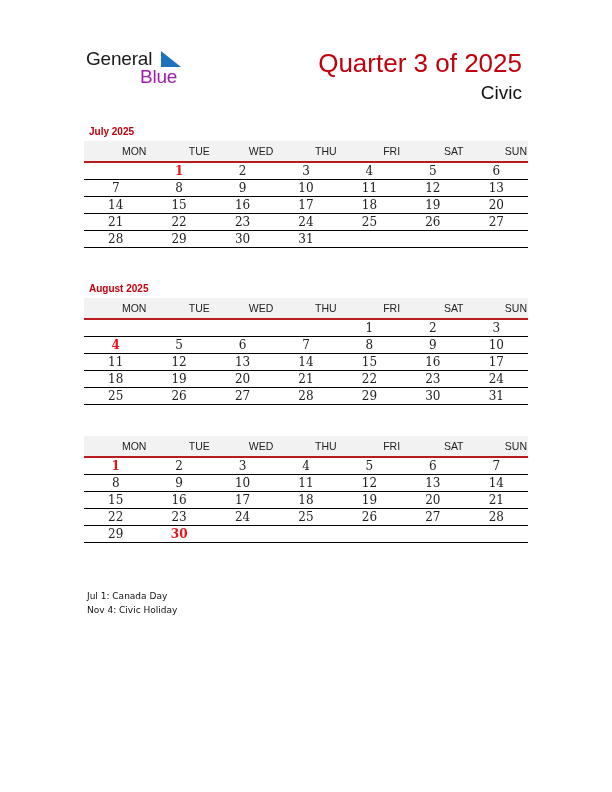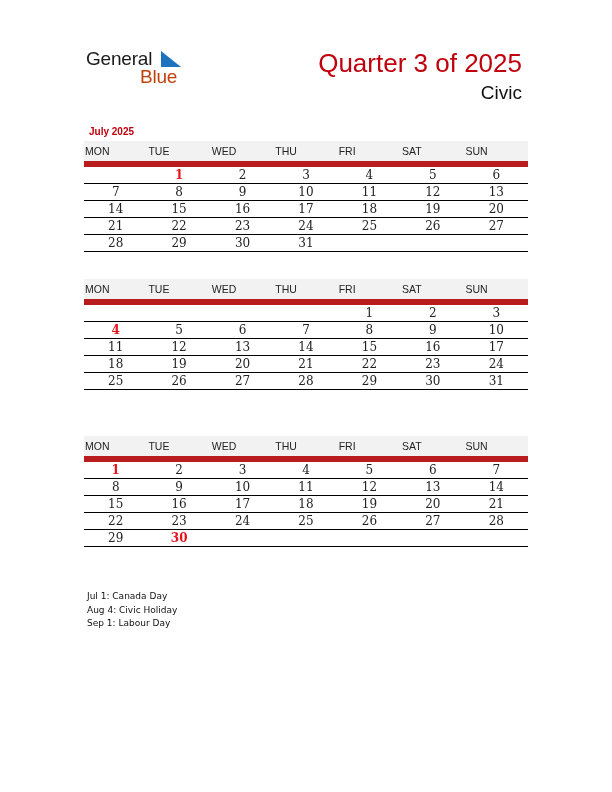--- a/index.html
+++ b/index.html
@@ -1,26 +1,26 @@
 <!DOCTYPE html>
 <html><head>
 <meta charset="utf-8">
 <style>
   html, body { margin: 0; padding: 0; background: #ffffff; }
   body { width: 612px; height: 792px; position: relative; overflow: hidden; font-family: "Liberation Sans", sans-serif; color: #000; }
   .logo { position: absolute; left: 86px; top: 48px; width: 110px; height: 40px; text-align: right; }
   .logo .general { position: absolute; left: 0; top: 0; font-size: 19px; color: #1a1a1a; font-family: "Liberation Sans", sans-serif; letter-spacing: -0.2px; }
-  .logo .blue { position: absolute; left: 54px; top: 18px; font-size: 19px; color: #c2410c; font-family: "Liberation Sans", sans-serif; letter-spacing: -0.2px; }
+  .logo .blue { position: absolute; left: 54px; top: 18px; font-size: 19px; color: #a21caf; font-family: "Liberation Sans", sans-serif; letter-spacing: -0.2px; }
   .logo svg { position: absolute; left: 75px; top: 3px; }
   .title { position: absolute; right: 90px; top: 48px; font-size: 26px; color: #c0000c; font-family: "Liberation Sans", sans-serif; text-align: right; }
   .country { position: absolute; right: 90px; top: 82px; font-size: 19px; color: #111; font-family: "Liberation Sans", sans-serif; }
   .month { position: absolute; left: 84px; width: 444px; }
   .month-name { font-weight: bold; color: #c0000c; font-size: 10px; height: 19px; line-height: 19px; padding-left: 5px; font-family: "Liberation Sans", sans-serif; }
   table { border-collapse: collapse; width: 444px; table-layout: fixed; }
-  th { background: #f2f2f2; font-weight: normal; font-size: 10.5px; height: 18px; text-align: left; border-bottom: 6px solid #b91c1c; font-family: "Liberation Sans", sans-serif; color: #222; }
+  th { background: #f2f2f2; font-weight: normal; font-size: 10.5px; height: 18px; text-align: right; border-bottom: 2px solid #b91c1c; font-family: "Liberation Sans", sans-serif; color: #222; }
   td { height: 16px; text-align: center; font-size: 12px; border-bottom: 1px solid #000; font-family: "DejaVu Serif", serif; padding: 0; color: #222; }
   td.holiday { color: #e8141c; font-weight: bold; }
   .notes { position: absolute; left: 87px; top: 590px; font-size: 9px; line-height: 13.5px; color: #111; font-family: "DejaVu Sans", sans-serif; }
 </style>
 </head>
 <body>
 
 <div class="logo">
   <span class="general">General</span>
   <svg width="20" height="17" viewBox="0 0 20 17">
@@ -90,20 +90,21 @@
           <td>31</td>
           <td></td>
           <td></td>
           <td></td>
         </tr>
       </tbody>
     </table>
 </div>
 
 <div class="month" style="top:279px;">
+  <div class="month-name">August 2025</div>
   <table>
       <thead>
         <tr>
           <th>MON</th>
           <th>TUE</th>
           <th>WED</th>
           <th>THU</th>
           <th>FRI</th>
           <th>SAT</th>
           <th>SUN</th>
@@ -217,15 +218,14 @@
           <td></td>
           <td></td>
           <td></td>
         </tr>
       </tbody>
     </table>
 </div>
 
 <div class="notes">
   <div>Jul 1: Canada Day</div>
-  <div>Aug 4: Civic Holiday</div>
-  <div>Sep 1: Labour Day</div>
+  <div>Nov 4: Civic Holiday</div>
 </div>
 
 </body></html>

